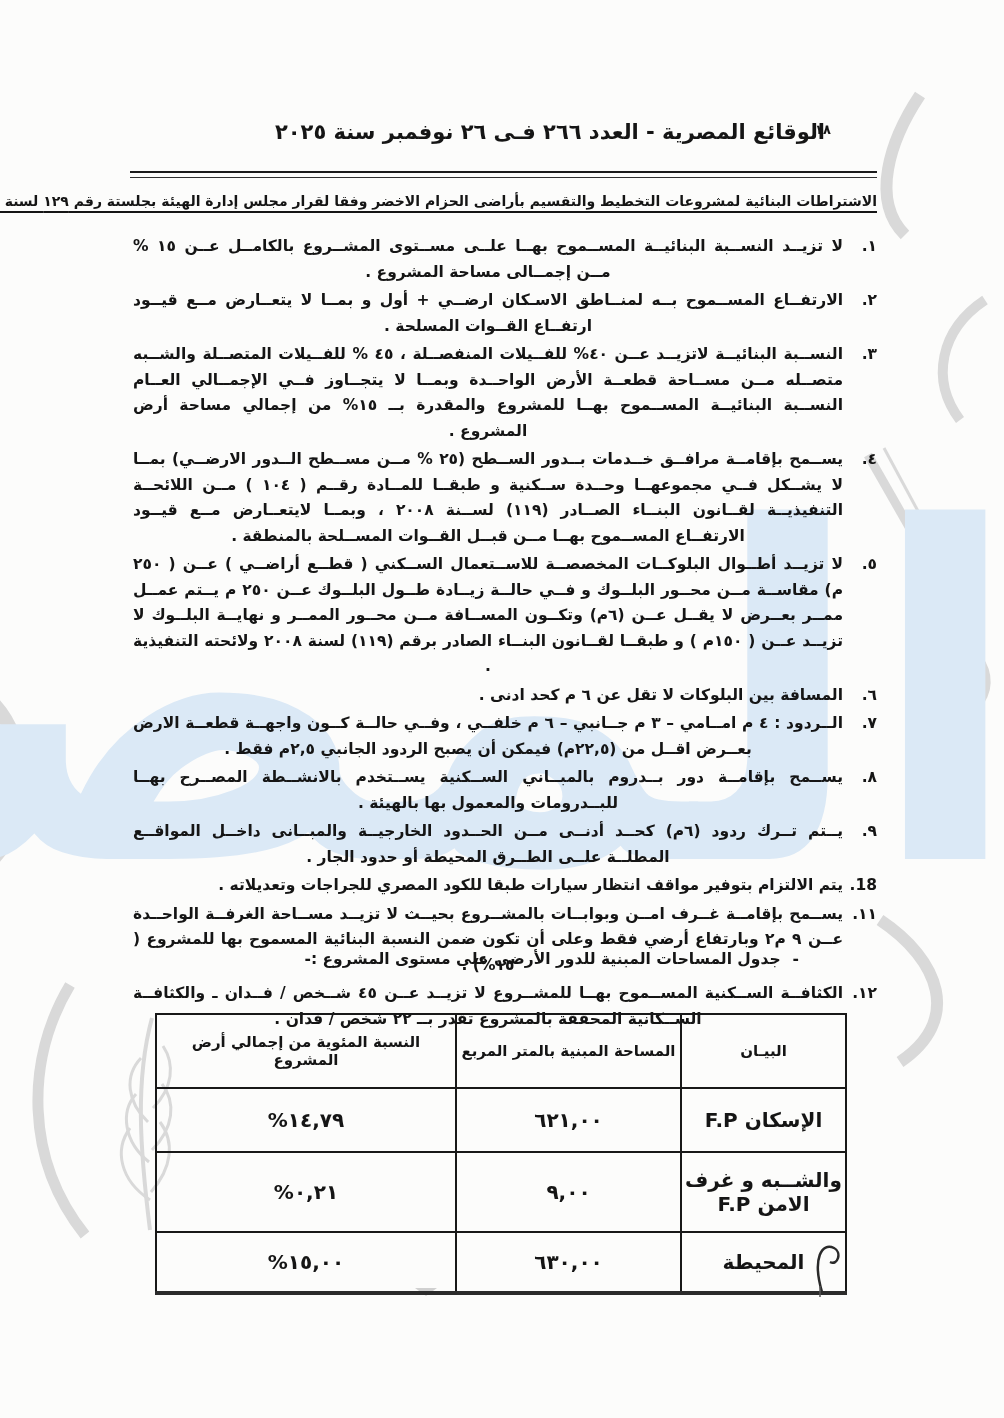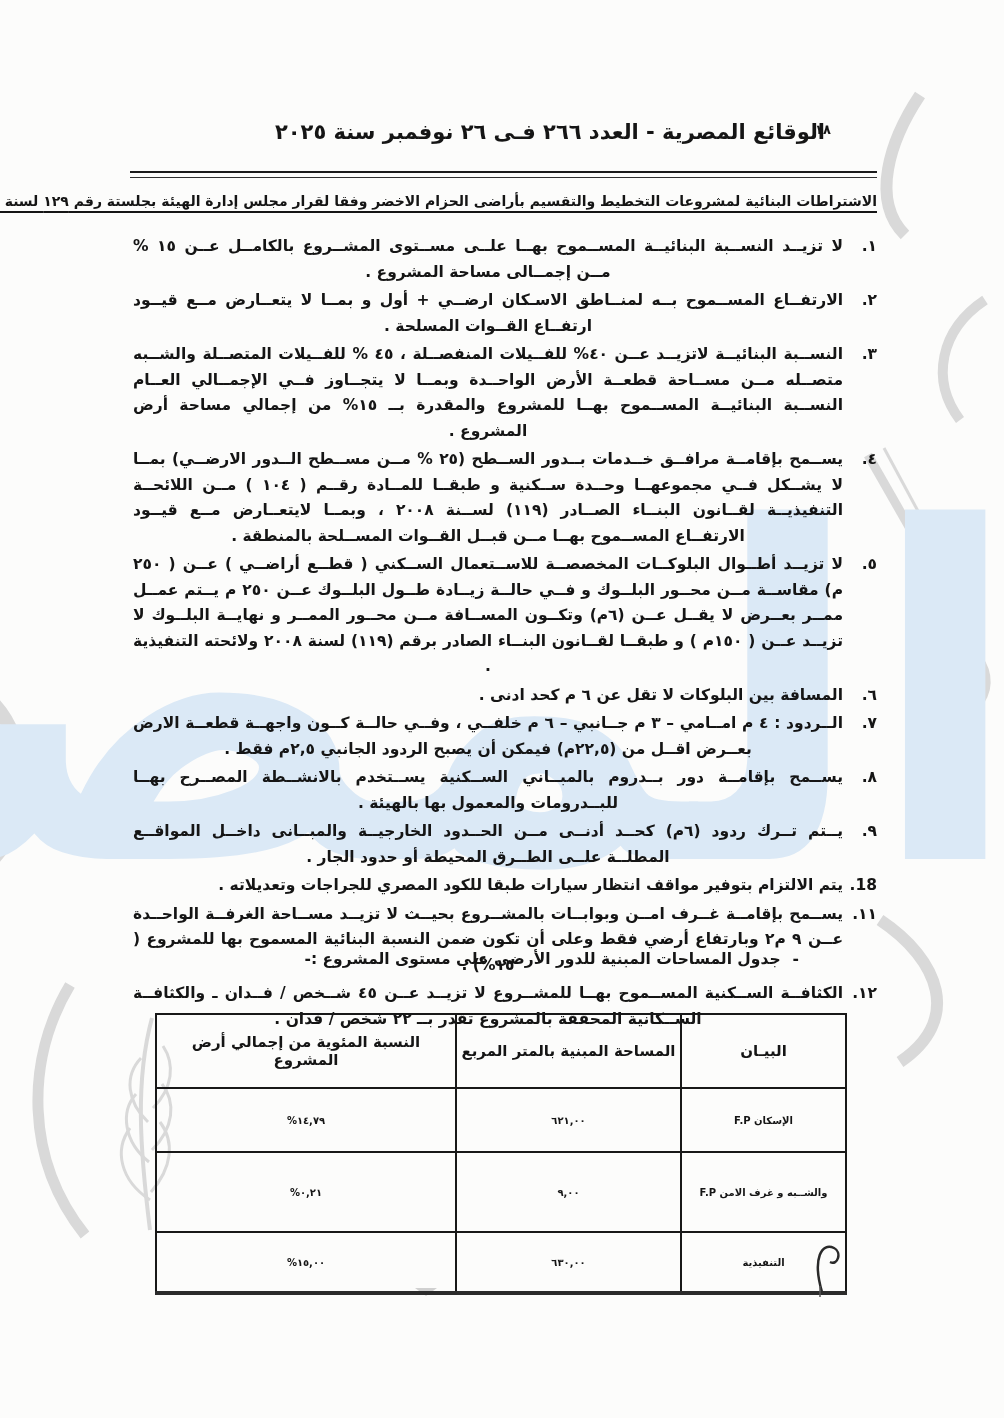--- a/index.html
+++ b/index.html
@@ -56,21 +56,21 @@
   table.areas{
     position:absolute;top:1013px;left:155px;width:690px;z-index:1;
     border-collapse:collapse;table-layout:fixed;
     border:2.5px solid #141414;border-bottom:4px solid #2b2b2b;
   }
   table.areas th,table.areas td{
     border:2px solid #181818;text-align:center;vertical-align:middle;
     font-weight:bold;padding:0 0;
   }
   table.areas th{font-size:15px;height:72px;}
-  table.areas td{font-size:10px;}
+  table.areas td{font-size:20px;}
   tr.r1 td{height:62px;}
   tr.r2 td{height:78px;}
   tr.r3 td{height:58px;}
   td.num-cell{direction:ltr;font-size:16.5px;letter-spacing:1px;}
   .col-label{width:165px;}
   .col-area{width:225px;}
   .col-pct{width:300px;}
   
   .overlay-svg{position:absolute;inset:0;z-index:2;}
 </style>
@@ -182,21 +182,21 @@
       <td>الإسكان F.P</td>
       <td class="num-cell">٦٢١,٠٠</td>
       <td class="num-cell">%١٤,٧٩</td>
     </tr>
     <tr class="r2">
       <td>والشــبه و غرف الامن F.P</td>
       <td class="num-cell">٩,٠٠</td>
       <td class="num-cell">%٠,٢١</td>
     </tr>
     <tr class="r3">
-      <td>التنفيذية</td>
+      <td>المحيطة</td>
       <td class="num-cell">٦٣٠,٠٠</td>
       <td class="num-cell">%١٥,٠٠</td>
     </tr>
   </tbody>
     </table>
 
   <svg class="overlay-svg" viewBox="0 0 1004 1418" xmlns="http://www.w3.org/2000/svg">
     <path d="M 822,1292 C 812,1258 822,1242 834,1248 C 842,1252 838,1266 830,1262" fill="none" stroke="#2a2a2a" stroke-width="2.5"></path>
     <path d="M 820,1286 L 820,1297" fill="none" stroke="#555" stroke-width="1.5"></path>
   </svg>

